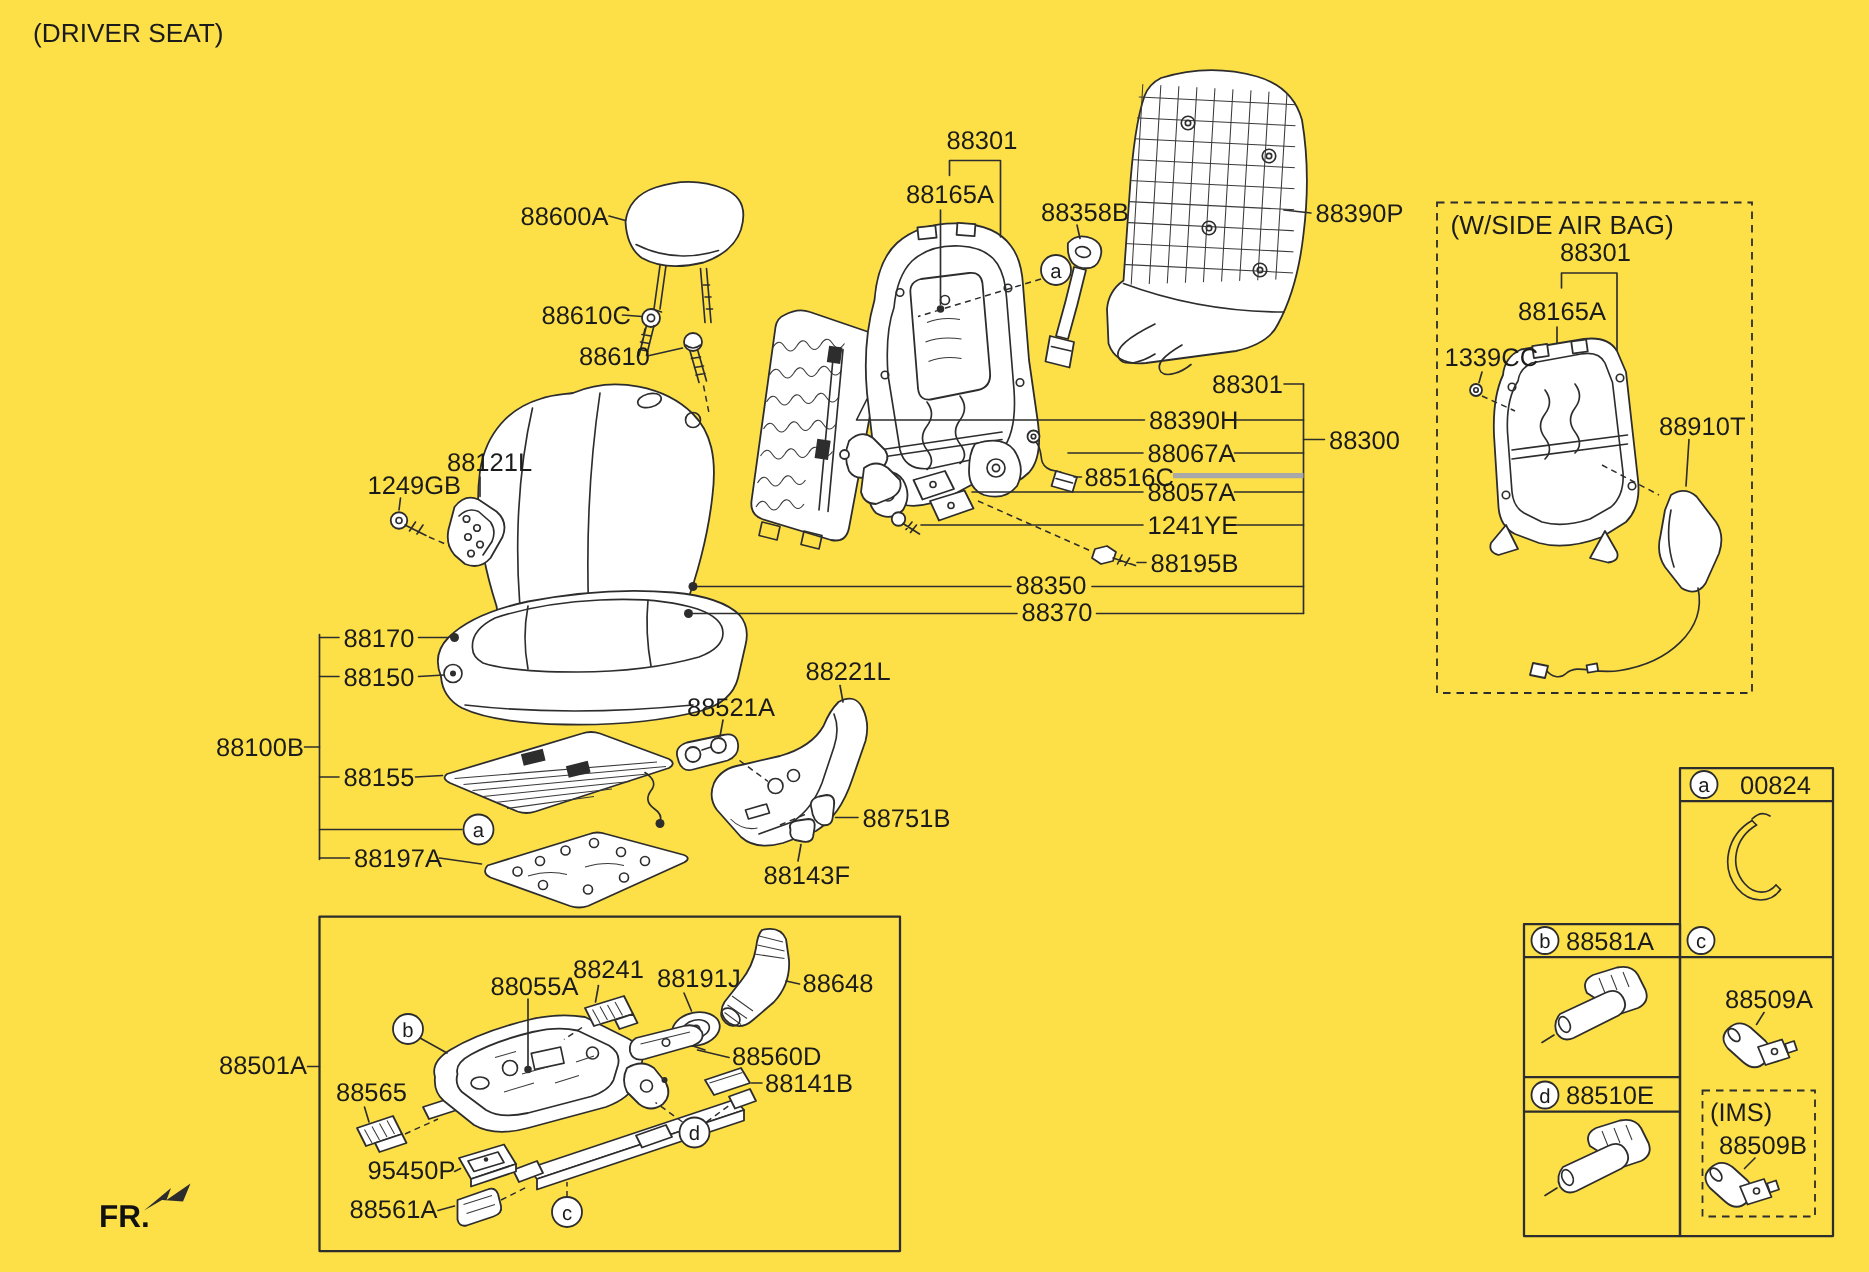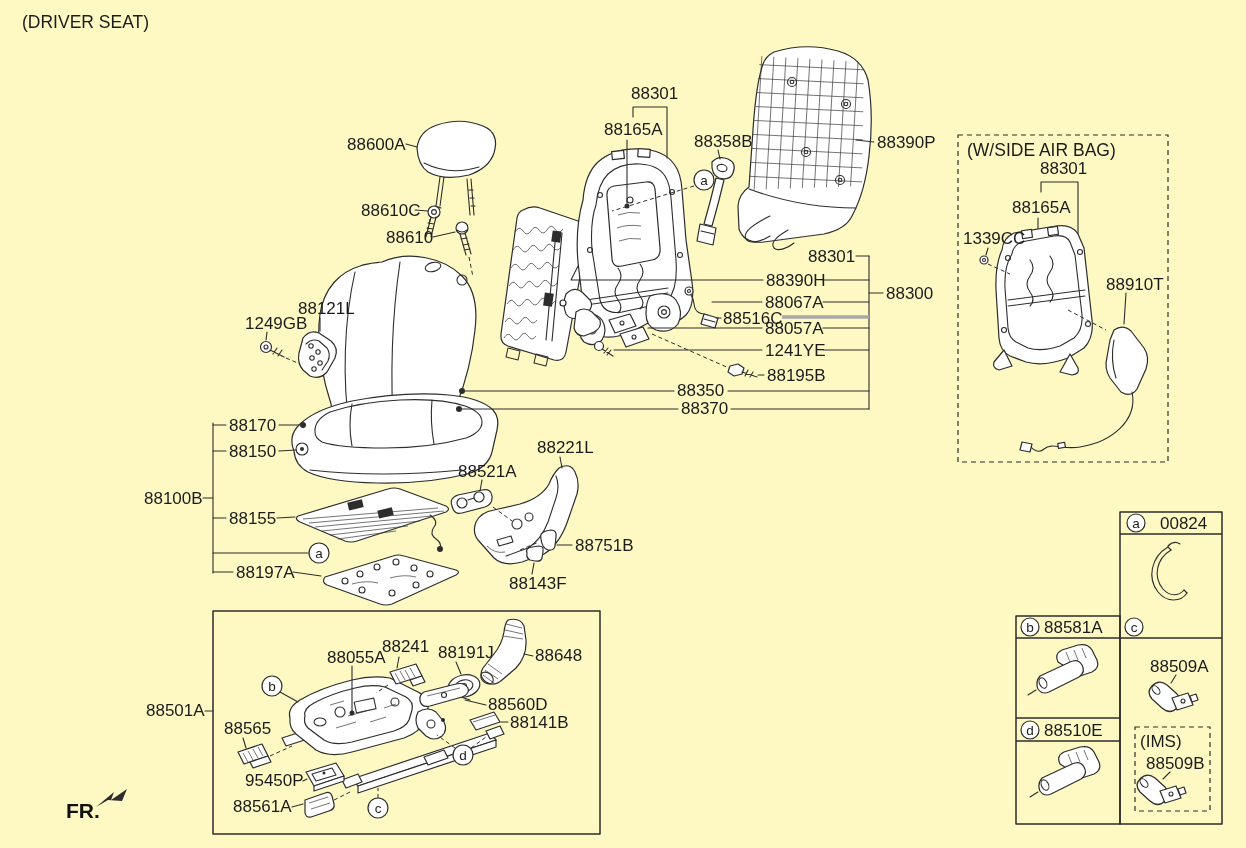--- a/index.html
+++ b/index.html
@@ -1,16 +1,16 @@
 <!DOCTYPE html>
 <html><head>
 <meta charset="utf-8">
 <style>
   html,body{margin:0;padding:0;background:#ffffff;}
-  .stage{width:1246px;height:848px;position:relative;background:#fef9c3;overflow:hidden;}
+  .stage{width:1246px;height:848px;position:relative;background:#fde047;overflow:hidden;}
   svg{display:block;}
   .ln{fill:none;stroke:#2d2d2d;stroke-width:1.1;stroke-linecap:round;stroke-linejoin:round;}
   .ln2{fill:none;stroke:#2d2d2d;stroke-width:1.5;stroke-linejoin:round;}
   .thin{fill:none;stroke:#3a3a3a;stroke-width:.7;}
   .wfill{fill:#ffffff;stroke:#2d2d2d;stroke-width:1.2;stroke-linejoin:round;}
   .dash{fill:none;stroke:#2d2d2d;stroke-width:1;stroke-dasharray:4,3;}
   .boxdash{fill:none;stroke:#2d2d2d;stroke-width:1.2;stroke-dasharray:5,4;}
   .gray{fill:none;stroke:#a8a8a8;stroke-width:3.5;}
   .dot{fill:#2d2d2d;stroke:none;}
   .blk{fill:#2d2d2d;stroke:none;}

